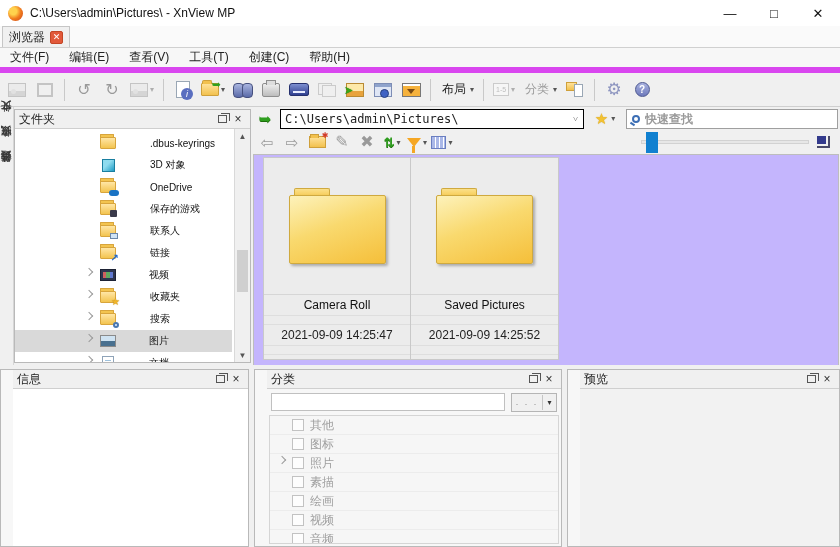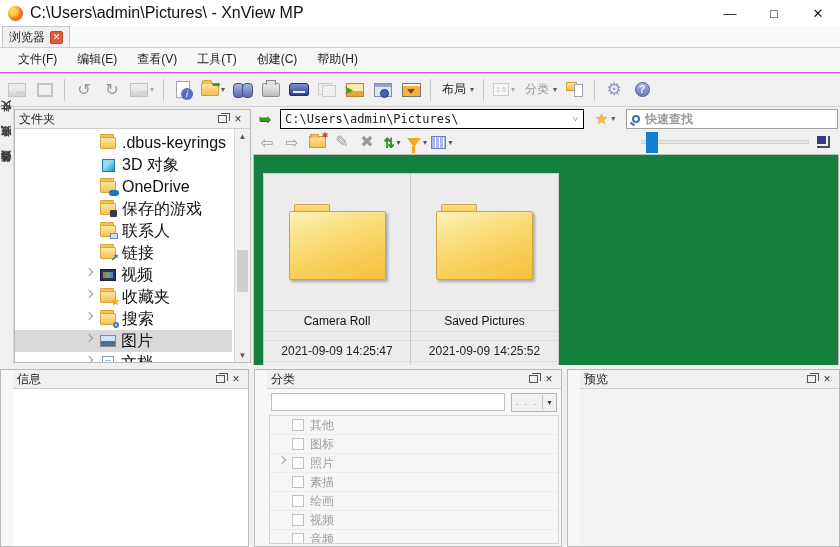--- a/index.html
+++ b/index.html
@@ -3,33 +3,33 @@
 <meta charset="utf-8">
 <style>
   * { margin:0; padding:0; box-sizing:border-box; }
   html,body { width:840px; height:547px; overflow:hidden; background:#f0f0f0;
     font-family:"Liberation Sans","DejaVu Sans",sans-serif; font-size:12px; color:#222; }
 
   
   .titlebar { height:26px; background:#ffffff; display:flex; align-items:center; padding:0 0 0 8px; }
   .applogo { width:15px; height:15px; border-radius:50%;
     background:radial-gradient(circle at 35% 35%, #ffd24d 0 25%, #f07a1d 55%, #c8401a 100%); margin-right:7px; flex:none;}
-  .title-text { flex:1; font-size:16px; color:#111; white-space:nowrap; overflow:hidden; }
+  .title-text { flex:1; font-size:12px; color:#111; white-space:nowrap; overflow:hidden; }
   .wctl { display:flex; height:100%; }
   .wbtn { width:44px; display:flex; align-items:center; justify-content:center; font-size:13px; color:#111; cursor:default;}
 
   
   .tabbar { height:22px; background:#fafafa; border-bottom:1px solid #d0d0d0; display:flex; align-items:flex-end; padding-left:2px;}
   .tab { height:21px; background:#f0f0f0; border:1px solid #c6c6c6; border-bottom:none;
     display:flex; align-items:center; gap:5px; padding:0 6px; font-size:12px;}
   .tabclose { width:13px; height:13px; background:#e2593a; border:1px solid #c34626; border-radius:2px;
     color:#fff; font-size:9px; line-height:11px; text-align:center; }
 
   
-  .menubar { height:25px; background:#f7f7f7; display:flex; align-items:flex-start; padding-left:8px; border-bottom:1px solid #d946ef;}
+  .menubar { height:25px; background:#f7f7f7; display:flex; align-items:center; padding-left:0; border-bottom:6px solid #d946ef;}
   .menu-item { padding:3px 10px; }
 
   
   .toolbar { height:34px; background:#f0f0f0; border-bottom:1px solid #cfcfcf; display:flex; align-items:center; padding:0 4px; gap:2px;}
   .tbtn { min-width:26px; height:28px; display:flex; align-items:center; justify-content:center; gap:2px; padding:0 3px; border-radius:2px;}
   .tsep { width:1px; height:22px; background:#c9c9c9; margin:0 4px; flex:none;}
   .dis { opacity:.42; filter:grayscale(1); }
   .glyph { font-family:"DejaVu Sans",sans-serif; font-size:16px; line-height:1;}
   .dd { font-size:8px; color:#555; }
   .tlabel { font-size:12px; padding:0 2px;}
@@ -84,21 +84,21 @@
   .ic-float::before{content:"";position:absolute;left:2px;top:-3px;width:8px;height:7px;border:1px solid #555;border-bottom:none;border-left:none;background:transparent;}
   .xglyph { font-size:12px; line-height:1; color:#333;}
 
   .treewrap { flex:1; display:flex; overflow:hidden; }
   .tree { flex:1; padding-top:3px; overflow:hidden;}
   .trow { height:22px; display:flex; align-items:center; padding-left:68px; gap:5px; white-space:nowrap;}
   .trow.sel { background:#d9d9d9; margin-right:2px;}
   .chev { width:12px; flex:none; position:relative;}
   .chev.on::after { content:""; position:absolute; left:3px; top:-6px; width:5px; height:5px;
     border-right:1.5px solid #9a9a9a; border-top:1.5px solid #9a9a9a; transform:rotate(45deg);}
-  .tlab { font-size:16px; color:#111;}
+  .tlab { font-size:10px; color:#111;margin-left:28px;}
   .fico { position:relative; width:17px; height:14px; flex:none;}
   .fico .base { position:absolute; left:0; top:1px; width:16px; height:12px; background:linear-gradient(#ffe6a6,#f3c44f); border:1px solid #d8a53c; border-radius:1px;}
   .fico .tab { position:absolute; top:-2px; left:0; width:7px; height:4px; background:#f3c44f; border:1px solid #d8a53c; border-bottom:none; border-radius:1px 1px 0 0;}
   .fico .ov { position:absolute; z-index:2; }
   .ov-cloud { right:-2px; bottom:-2px; width:10px; height:6px; background:#1a73c4; border-radius:4px;}
   .ov-dark { right:0px; bottom:-1px; width:7px; height:7px; background:#3a3a4a; border-radius:1px;}
   .ov-card { right:-1px; bottom:-1px; width:8px; height:6px; background:#cfe3f5; border:1px solid #6b87a8;}
   .ov-link { right:-2px; bottom:-3px; color:#1a66d0; font-size:10px; font-weight:bold; line-height:1;}
   .ov-star { right:-3px; bottom:-3px; color:#f0b429; font-size:10px; line-height:1; text-shadow:0 0 1px #a87a0e;}
   .ov-lens { right:-2px; bottom:-2px; width:6px; height:6px; border:2px solid #4a77b0; border-radius:50%; background:#dfeeff;}
@@ -140,21 +140,21 @@
   .ic-funnel { width:0; height:0; border-left:7px solid transparent; border-right:7px solid transparent; border-top:9px solid #f5a623; position:relative;}
   .ic-funnel::after{content:"";position:absolute;left:-1.5px;top:-1px;width:3px;height:7px;background:#f5a623;}
   .ic-grid { width:15px; height:13px; border:1px solid #6a7ec0; background:
     repeating-linear-gradient(90deg,#aab8e8 0 3px,#fff 3px 4px), #fff;}
   .slider { margin-left:auto; display:flex; align-items:center; gap:8px; padding-right:6px;}
   .strackh { width:168px; height:4px; background:#e7e7e7; border:1px solid #d2d2d2; position:relative;}
   .shandle { position:absolute; left:4px; top:-9px; width:12px; height:21px; background:#1080d0;}
   .ic-size { width:13px; height:12px; position:relative; border-right:2px solid #4a4a6a; border-bottom:2px solid #4a4a6a;}
   .ic-size::before{content:"";position:absolute;left:0;top:0;width:9px;height:8px;background:#333a8c;}
 
-  .content { flex:1; background:#15803d; border:1px solid #bdbdbd; border-bottom:none; margin:0 1px; overflow:hidden; padding:18px 0 0 9px; display:flex;}
+  .content { flex:1; background:#c4b5fd; border:1px solid #bdbdbd; border-bottom:none; margin:0 1px; overflow:hidden; padding:2px 0 0 9px; display:flex;}
   .card { width:148px; height:203px; background:#ececec; border:1px solid #c9c9c9; display:flex; flex-direction:column;}
   .card + .card { border-left:none; }
   .thumb { height:137px; display:flex; align-items:center; justify-content:center; border-bottom:1px solid #d6d6d6;}
   .bigfolder { position:relative; width:97px; height:76px;}
   .bigfolder .btab { position:absolute; top:0; left:5px; width:36px; height:9px; background:linear-gradient(#fbe08a,#f6c94f); border:1px solid #cfa93f; border-bottom:none; border-radius:2px 2px 0 0;}
   .bigfolder .bbody { position:absolute; top:7px; left:0; right:0; bottom:0; background:linear-gradient(160deg,#fdf2bb 0%,#f9d96e 45%,#f5bf3a 100%); border:1px solid #cfa93f; border-radius:2px; box-shadow:2px 2px 3px rgba(0,0,0,.28);}
   .crow { height:21px; display:flex; align-items:center; justify-content:center; font-size:12px; border-bottom:1px solid #dedede; color:#111;}
   .cgap { height:9px; border-bottom:1px solid #dedede; }
   .cdate { color:#222; }
 

